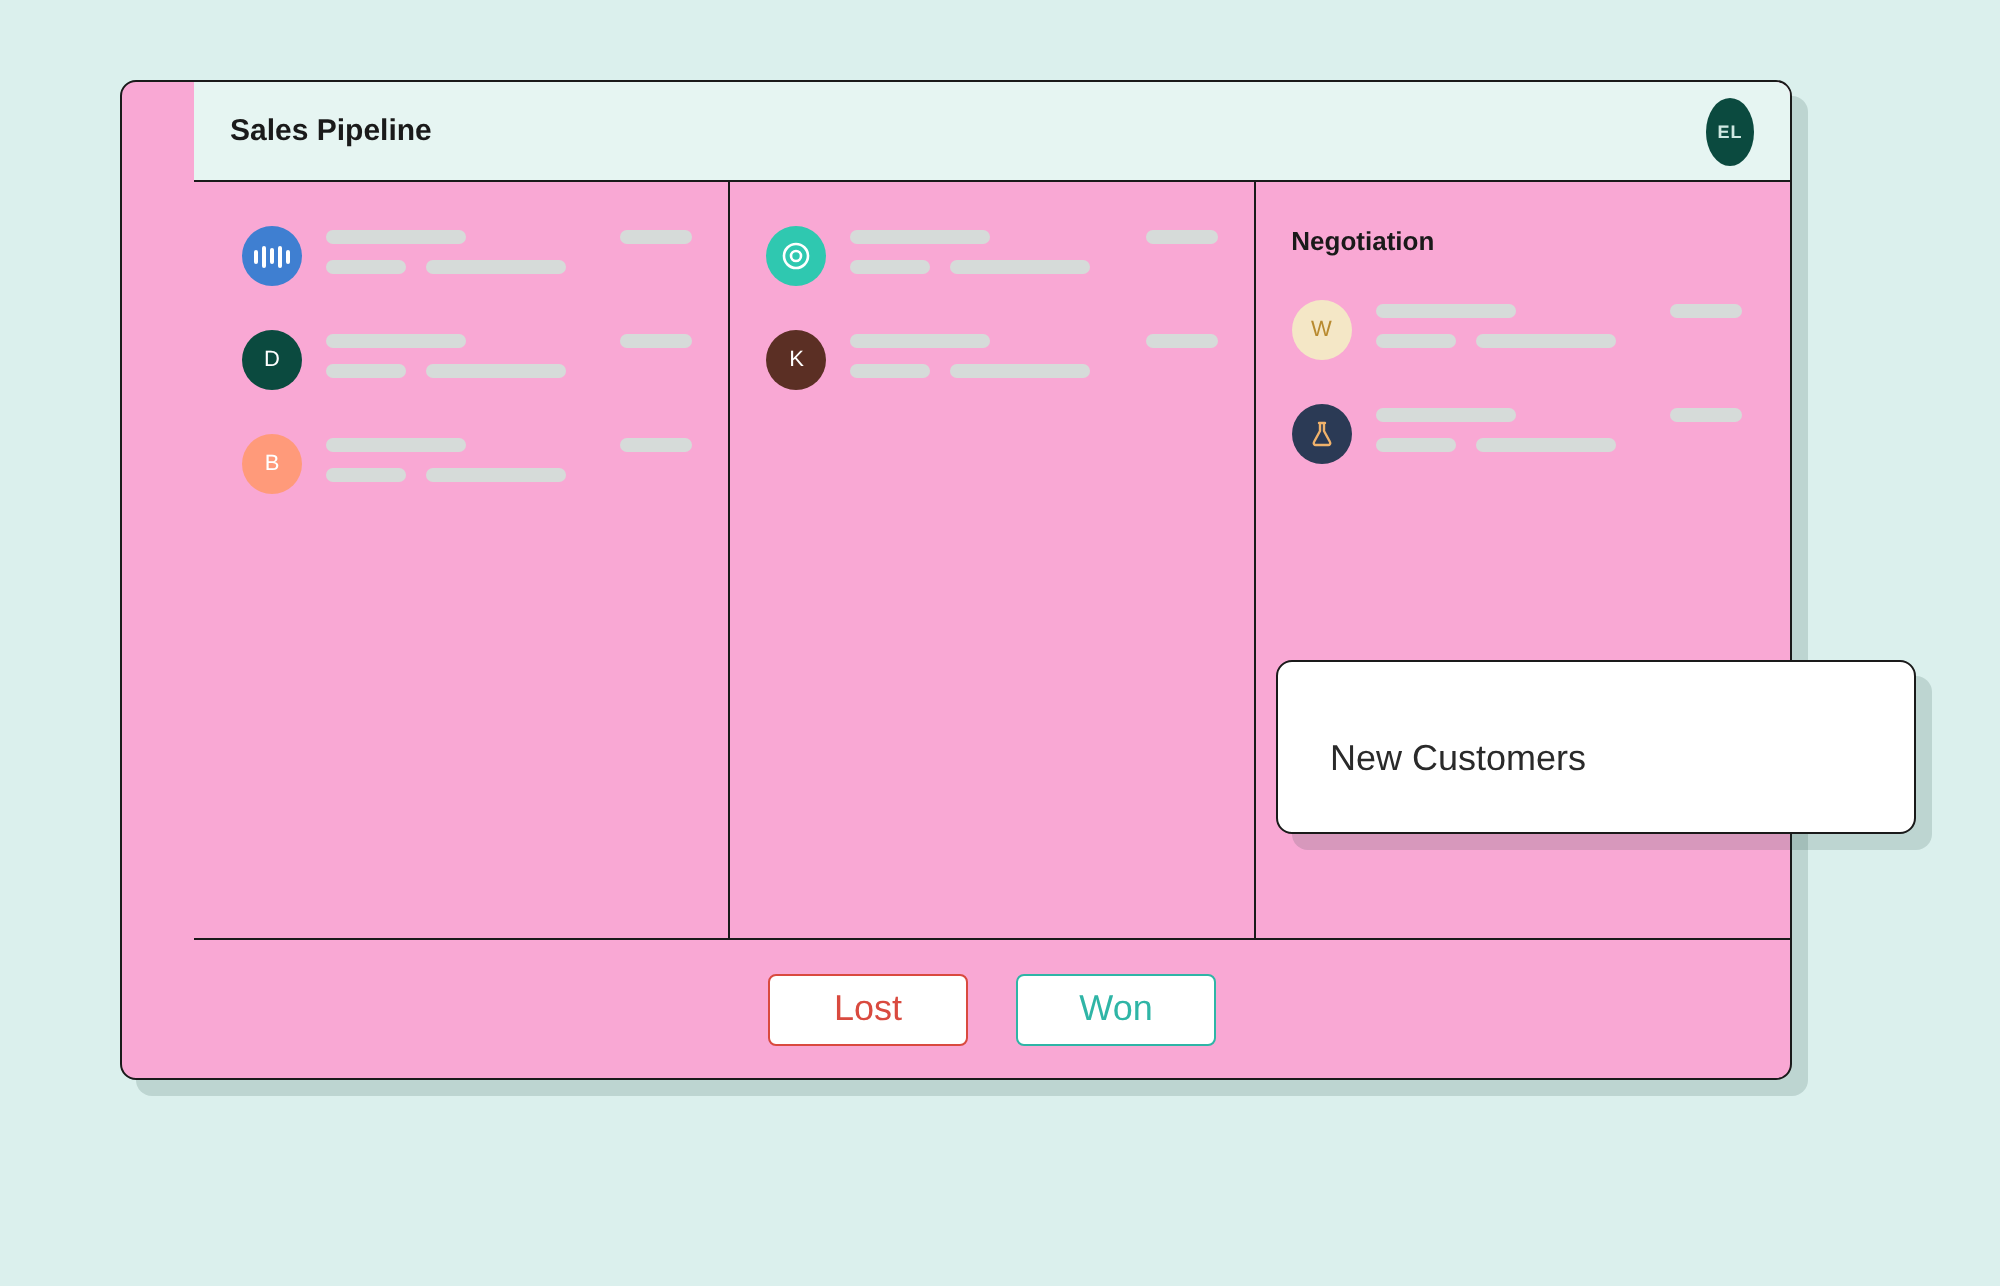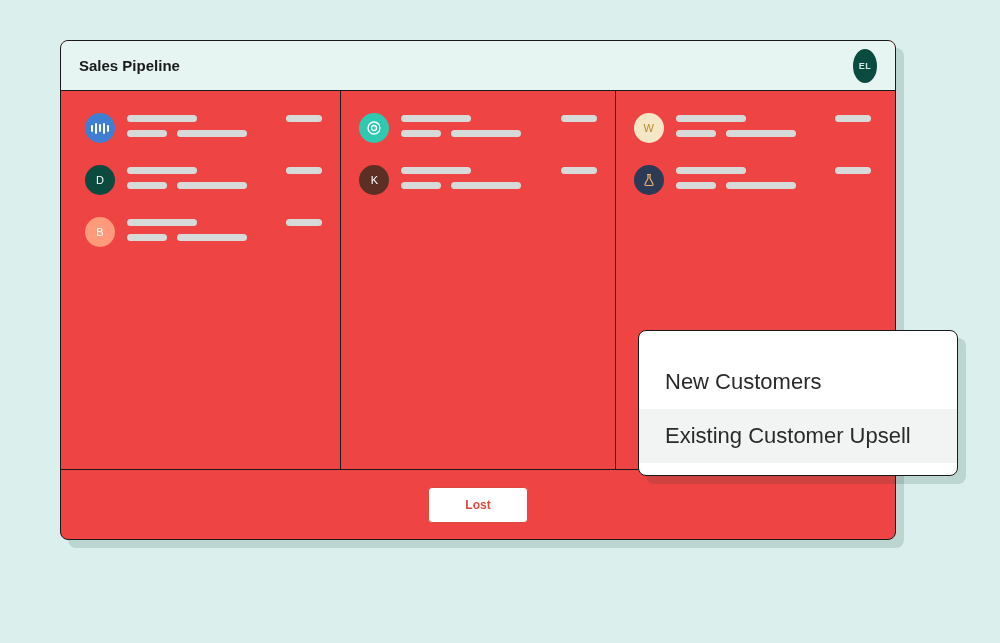--- a/index.html
+++ b/index.html
@@ -10,27 +10,28 @@
       font-family: -apple-system, BlinkMacSystemFont, "Segoe UI", Helvetica, Arial, sans-serif;
       position: relative;
       overflow: hidden;
     }
     .window {
       position: absolute;
       top: 40px;
       left: 60px;
       width: 836px;
       height: 500px;
-      background: #ef4444;
+      background: #f9a8d4;
       border: 1.5px solid #1a1a1a;
       border-radius: 8px;
       box-shadow: 8px 8px 0 rgba(20,60,55,0.15);
       display: flex;
       flex-direction: column;
       overflow: hidden;
+      padding-left: 36px;
     }
     .titlebar {
       height: 50px;
       background: #e6f5f2;
       border-bottom: 1.5px solid #1a1a1a;
       display: flex;
       align-items: center;
       justify-content: space-between;
       padding: 0 18px;
     }
@@ -111,22 +112,22 @@
       display: flex;
       align-items: center;
       justify-content: center;
       gap: 24px;
     }
     .btn {
       width: 100px;
       height: 36px;
       border-radius: 4px;
       background: #fff;
-      font-size: 12px;
-      font-weight: 700;
+      font-size: 18px;
+      font-weight: 400;
       display: flex;
       align-items: center;
       justify-content: center;
       cursor: pointer;
     }
     .btn-lost { border: 1.5px solid #d94a3f; color: #d94a3f; }
     .btn-won  { border: 1.5px solid #2fb5a6; color: #2fb5a6; }
 
     .popover {
       position: absolute;
@@ -139,21 +140,21 @@
       box-shadow: 8px 8px 0 rgba(20,60,55,0.15);
       padding: 24px 0 12px 0;
     }
     .popover-title {
       font-size: 22px;
       font-weight: 600;
       color: #1a1a1a;
       padding: 0 26px 14px 26px;
     }
     .popover-item {
-      font-size: 22px;
+      font-size: 18px;
       color: #2a2a2a;
       padding: 14px 26px;
       cursor: pointer;
     }
     .popover-item.hover {
       background: #f2f4f3;
     }
 
     
     .bg-blue   { background: #3f7fd1; }
@@ -277,20 +278,21 @@
             </div>
           <div class="skeleton-row">
               <div class="sk sk-short"></div>
               <div class="sk sk-long"></div>
             </div>
         </div>
       </div>
     </div>
 
     <div class="column">
+      <div class="col-title">Negotiation</div>
 
       <div class="card">
         <div class="card-avatar bg-cream">W</div>
         <div class="card-lines">
           <div class="skeleton-row">
               <div class="sk sk-long"></div>
               <div class="sk sk-right"></div>
             </div>
           <div class="skeleton-row">
               <div class="sk sk-short"></div>
@@ -315,19 +317,19 @@
               <div class="sk sk-long"></div>
             </div>
         </div>
       </div>
     </div>
 
   </div>
 
   <div class="footer">
     <div class="btn btn-lost">Lost</div>
+    <div class="btn btn-won">Won</div>
   </div>
 </div>
 
 <div class="popover">
   <div class="popover-item">New Customers</div>
-  <div class="popover-item hover">Existing Customer Upsell</div>
 </div>
 
 </body></html>

